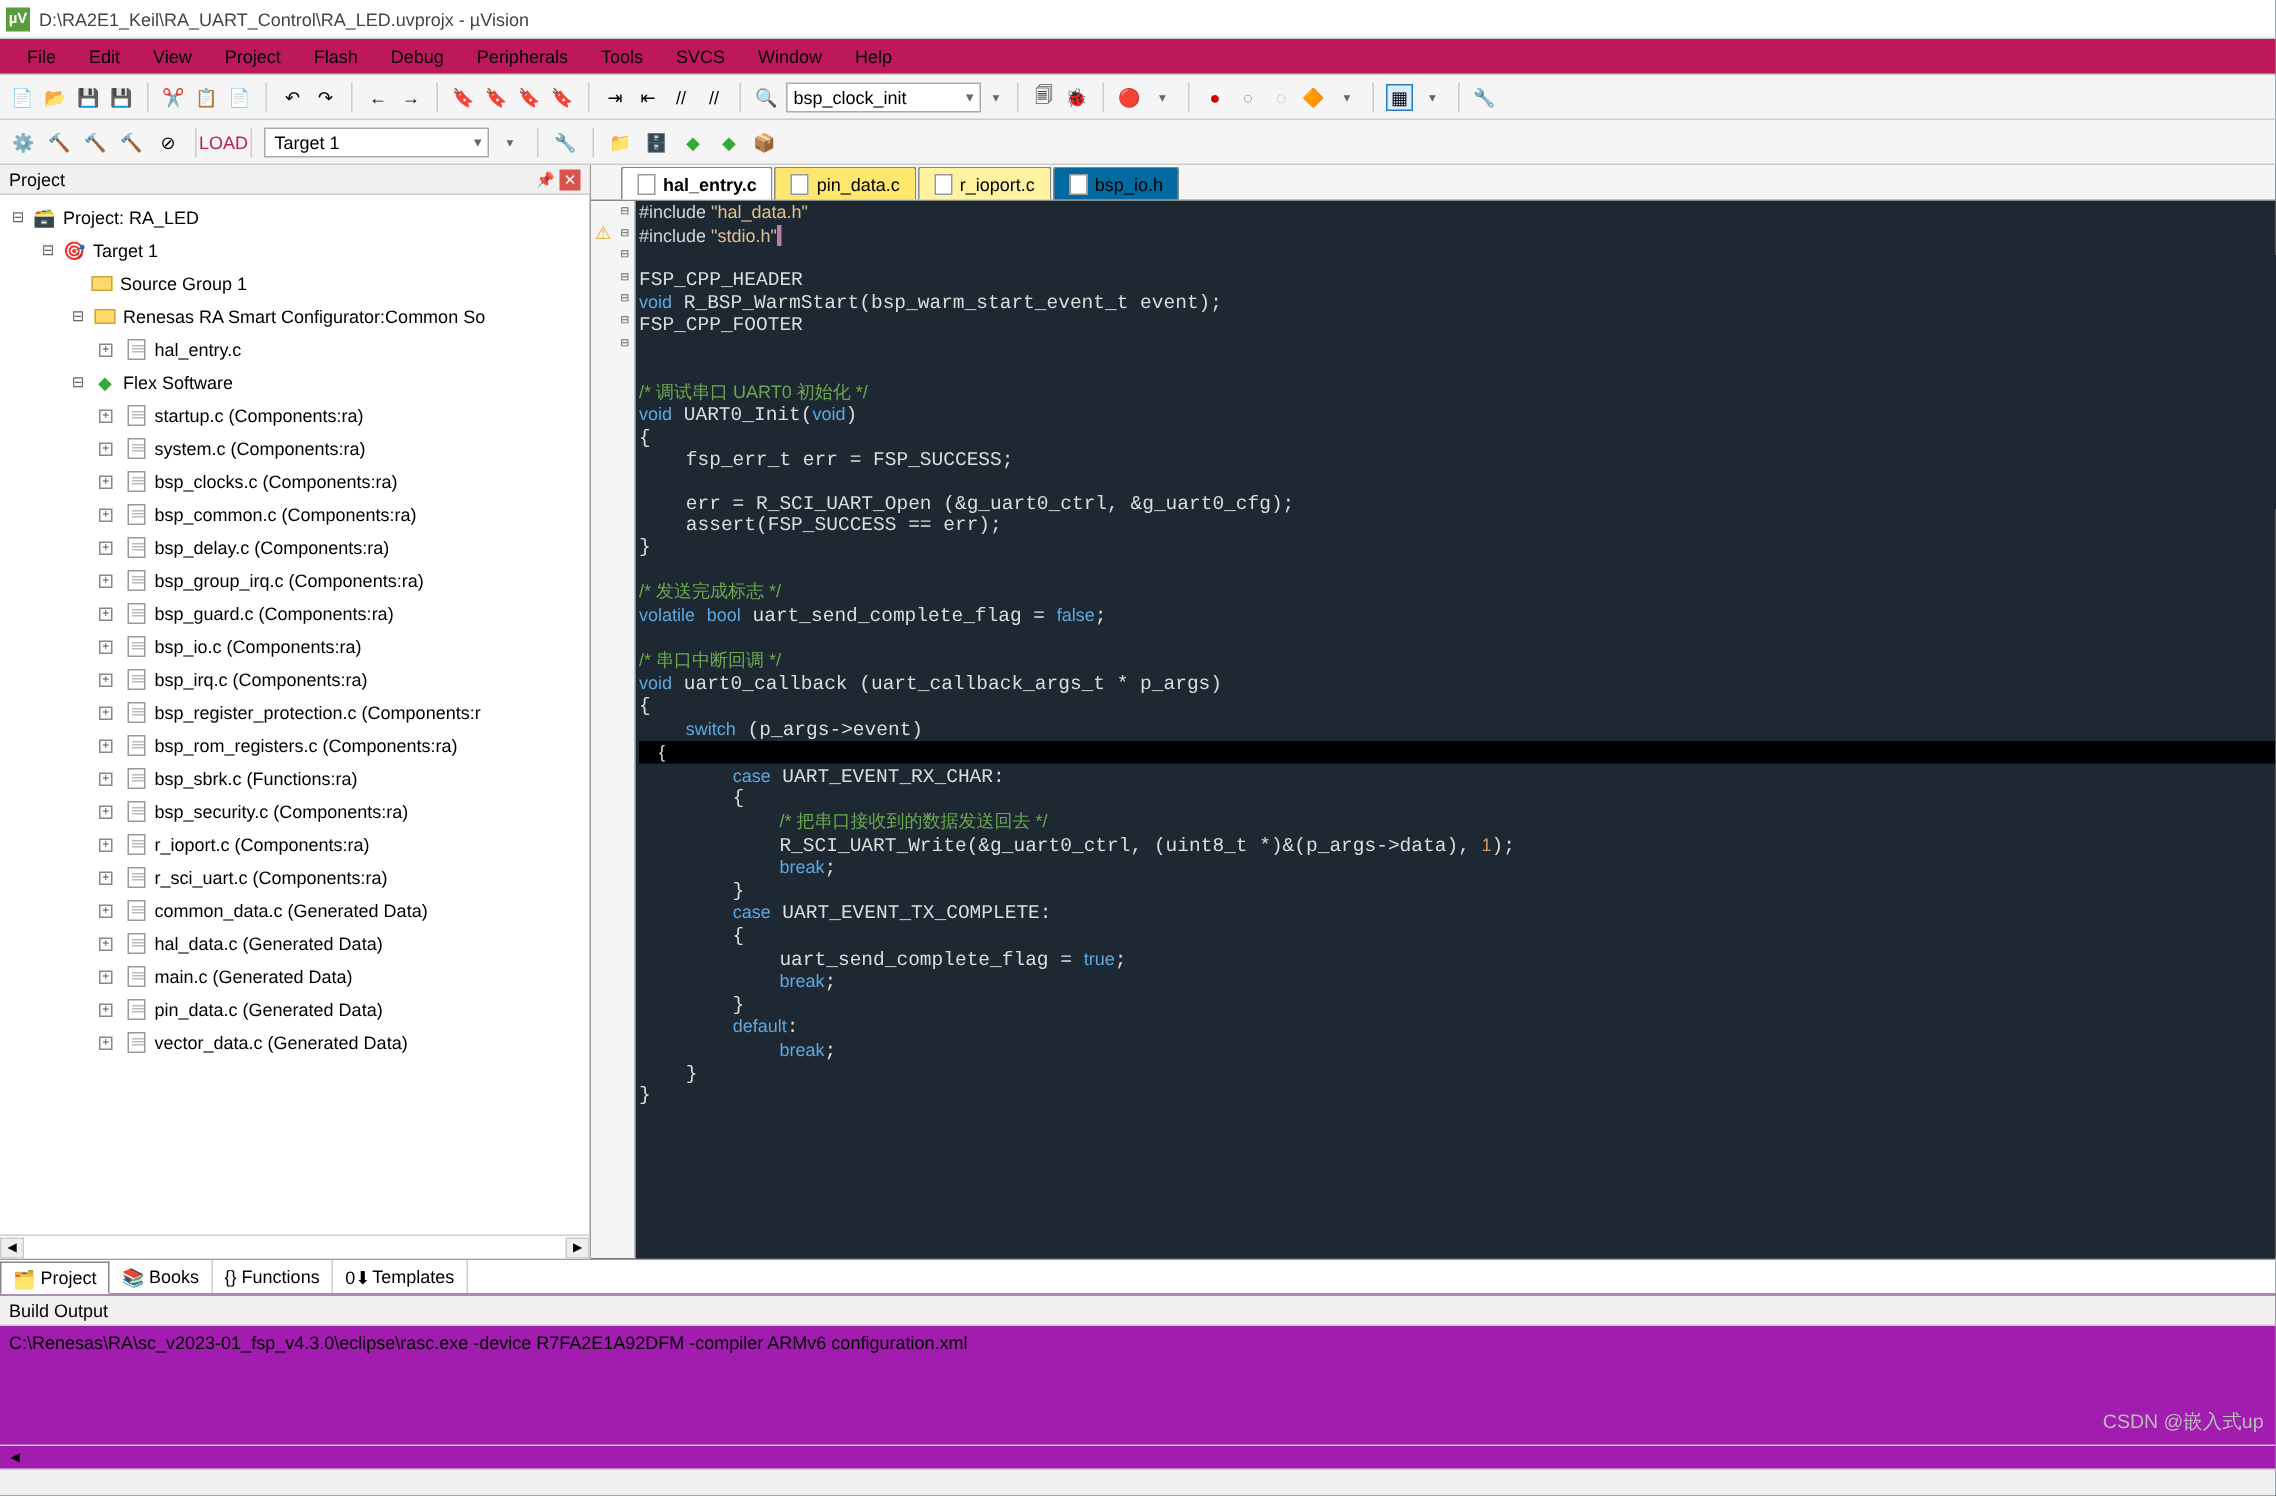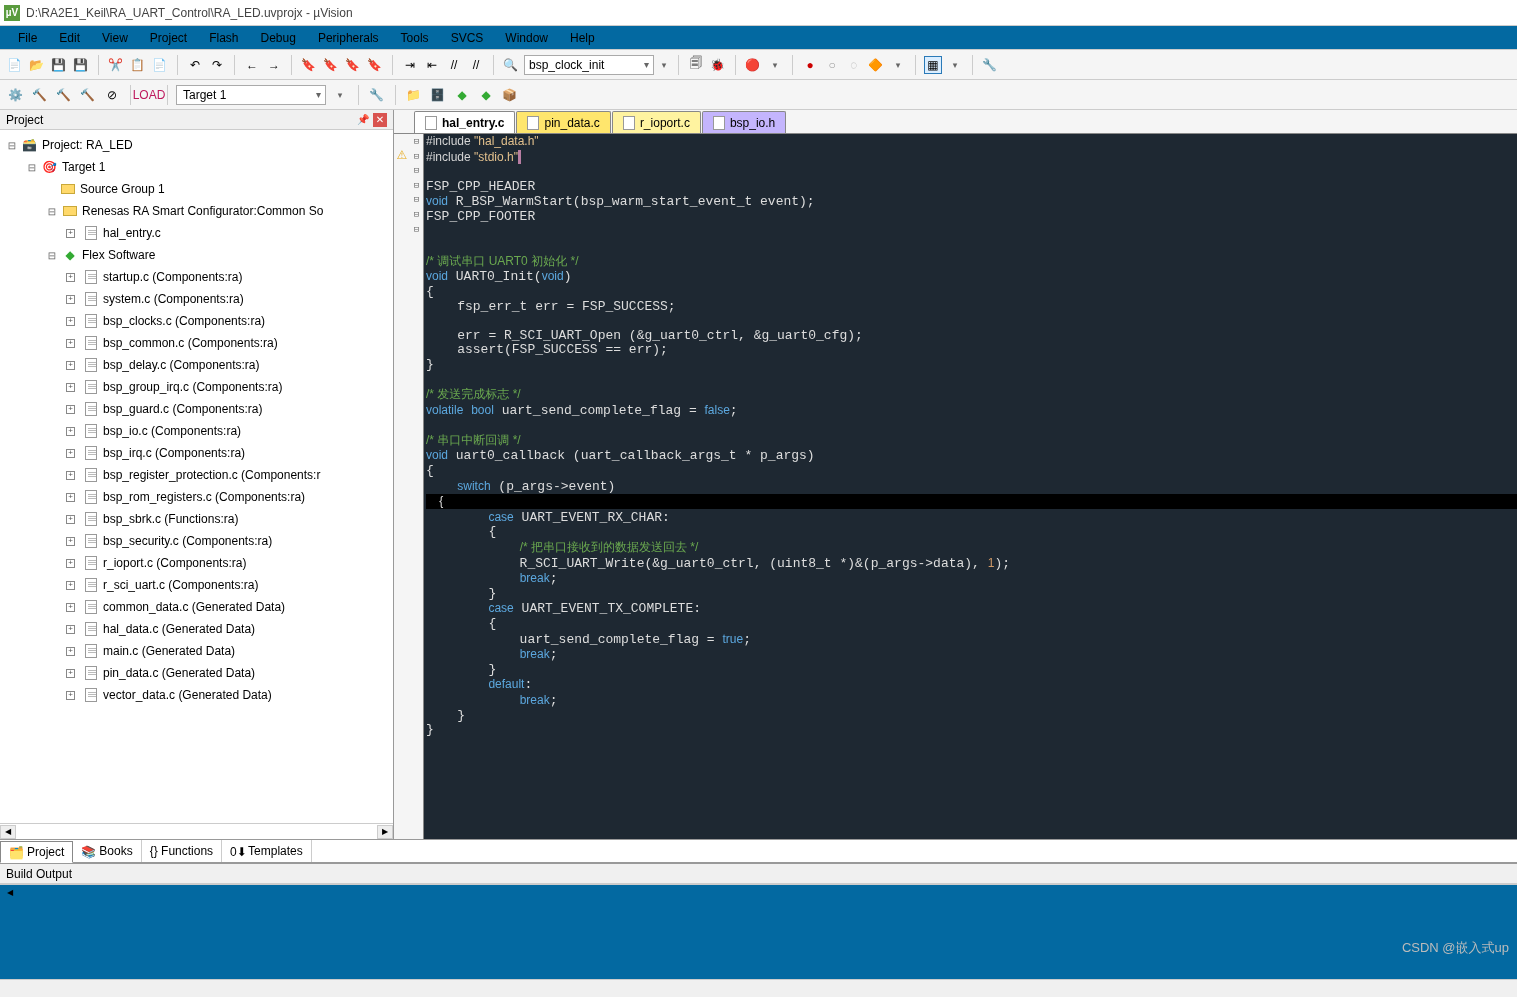--- a/index.html
+++ b/index.html
@@ -2,21 +2,21 @@
 <html><head>
 <meta charset="utf-8">
 <style>
 * { margin: 0; padding: 0; box-sizing: border-box; font-family: "Segoe UI", Arial, sans-serif; font-size: 12px; }
 body { background: #f0f0f0; width: 1517px; height: 997px; overflow: hidden; }
 
 .titlebar { height: 26px; background: #fff; display: flex; align-items: center; padding: 0 4px; border-bottom: 1px solid #ccc; }
 .titlebar .app-icon { width: 16px; height: 16px; background: #5a9b3e; margin-right: 6px; display: inline-flex; align-items: center; justify-content: center; color: #fff; font-weight: bold; font-size: 10px; }
 .titlebar .title { color: #444; }
 
-.menubar { height: 24px; background: #0369a1; display: flex; align-items: center; padding: 0 8px; gap: 2px; border-bottom: 1px solid #ccc; }
+.menubar { height: 24px; background: #be185d; display: flex; align-items: center; padding: 0 8px; gap: 2px; border-bottom: 1px solid #ccc; }
 .menubar .menu-item { padding: 4px 10px; cursor: pointer; }
 
 .toolbar { height: 30px; background: #f5f5f5; border-bottom: 1px solid #ccc; display: flex; align-items: center; padding: 0 6px; gap: 4px; }
 .toolbar .tb-icon { width: 18px; height: 18px; display: inline-flex; align-items: center; justify-content: center; cursor: pointer; }
 .toolbar .sep { width: 1px; height: 20px; background: #ccc; margin: 0 4px; }
 .toolbar .combo { height: 20px; border: 1px solid #aaa; background: #fff; padding: 0 18px 0 4px; font-size: 12px; display: inline-flex; align-items: center; min-width: 130px; position: relative; }
 .toolbar .combo::after { content: "▾"; position: absolute; right: 4px; color: #666; font-size: 10px; }
 
 .toolbar2 { height: 30px; background: #f5f5f5; border-bottom: 1px solid #ccc; display: flex; align-items: center; padding: 0 6px; gap: 4px; }
 .toolbar2 .tb-icon { width: 20px; height: 20px; display: inline-flex; align-items: center; justify-content: center; cursor: pointer; }
@@ -43,21 +43,21 @@
 
 .tree-hscroll { height: 16px; border-top: 1px solid #ccc; display: flex; align-items: center; }
 .tree-hscroll .sbtn { width: 16px; height: 14px; background: #eee; border: 1px solid #ccc; display: inline-flex; align-items: center; justify-content: center; font-size: 8px; }
 
 .editor-area { flex: 1; display: flex; flex-direction: column; background: #222; }
 .editor-tabs { height: 24px; background: #f5f5f5; display: flex; align-items: flex-end; padding-left: 20px; border-bottom: 1px solid #888; }
 .editor-tab { height: 22px; padding: 0 10px; display: inline-flex; align-items: center; gap: 5px; border: 1px solid #888; border-bottom: none; background: #eee; margin-right: 1px; cursor: pointer; border-radius: 2px 2px 0 0; }
 .editor-tab.active { background: #fff; font-weight: bold; }
 .editor-tab.yellow { background: #ffe66d; }
 .editor-tab.yellow2 { background: #fff3a0; }
-.editor-tab.red { background: #c4b5fd; }
+.editor-tab.red { background: #0369a1; }
 .tab-file-icon { width: 12px; height: 14px; background: #fff; border: 1px solid #999; }
 
 .code-area { flex: 1; display: flex; background: #1e2832; overflow: hidden; position: relative; }
 .gutter-marker { width: 16px; background: #f5f5f5; }
 .gutter-marker .warn { color: #e6a817; font-size: 12px; text-align: center; line-height: 14.6px; }
 .gutter-linenum { width: 44px; background: #f5f5f5; color: #5b6e80; text-align: right; padding-right: 6px; font-family: Consolas, monospace; font-size: 12px; line-height: 14.6px; border-right: 1px solid #aaa; }
 .gutter-fold { width: 14px; background: #f5f5f5; font-family: Consolas, monospace; font-size: 9px; line-height: 14.6px; text-align: center; color: #666; border-right: 1px solid #888; }
 .code-body { flex: 1; font-family: Consolas, "Courier New", monospace; font-size: 13px; line-height: 14.6px; color: #ddd; white-space: pre; padding-left: 2px; }
 .code-body .hl-line { background: #000; display: inline-block; width: 100%; }
 
@@ -67,21 +67,21 @@
 .num { color: #d19a66; }
 .pp { color: #d4d4d4; }
 .boolv { color: #5ca8df; }
 .cursor-box { background: #b87ea3; }
 
 .bottom-tabs { height: 24px; background: #fff; border-top: 1px solid #999; border-bottom: 1px solid #999; display: flex; align-items: center; }
 .bottom-tab { height: 22px; padding: 0 8px; display: inline-flex; align-items: center; gap: 4px; border-right: 1px solid #ccc; cursor: pointer; }
 .bottom-tab.active { background: #fff; border: 1px solid #888; border-bottom: 1px solid #fff; position: relative; top: 1px; }
 .bt-icon { width: 14px; height: 12px; display: inline-block; }
 
-.build-output { height: 116px; background: #0369a1; border-top: 1px solid #999; display: flex; flex-direction: column; position: relative; }
+.build-output { height: 116px; background: #a21caf; border-top: 1px solid #999; display: flex; flex-direction: column; position: relative; }
 .build-header { height: 20px; background: #f0f0f0; border-bottom: 1px solid #ccc; padding: 0 6px; display: flex; align-items: center; font-weight: normal; }
 .build-body { flex: 1; padding: 4px 6px; font-family: Consolas, monospace; font-size: 12px; overflow: auto; }
 .build-hscroll { height: 16px; border-top: 1px solid #ccc; display: flex; align-items: center; padding: 0 2px; }
 .build-hscroll .sbtn { width: 16px; height: 14px; display: inline-flex; align-items: center; justify-content: center; font-size: 8px; }
 
 .watermark { position: absolute; right: 8px; bottom: 22px; color: #bbb; font-size: 13px; text-align: right; }
 
 .statusbar { height: 18px; background: #f0f0f0; border-top: 1px solid #ccc; }
 </style>
 </head>
@@ -540,19 +540,22 @@
   <div class="bottom-tab">
     <span class="bt-icon">0⬇</span>
     <span>Templates</span>
   </div>
 </div>
 
 <div class="build-output">
   <div class="build-header">
     <span>Build Output</span>
   </div>
+  <div class="build-body">
+    <span>C:\Renesas\RA\sc_v2023-01_fsp_v4.3.0\eclipse\rasc.exe -device R7FA2E1A92DFM -compiler ARMv6 configuration.xml</span>
+  </div>
   <div class="build-hscroll">
     <span class="sbtn">◀</span>
   </div>
   <div class="watermark">CSDN @嵌入式up</div>
 </div>
 
 <div class="statusbar"></div>
 
 </body></html>

